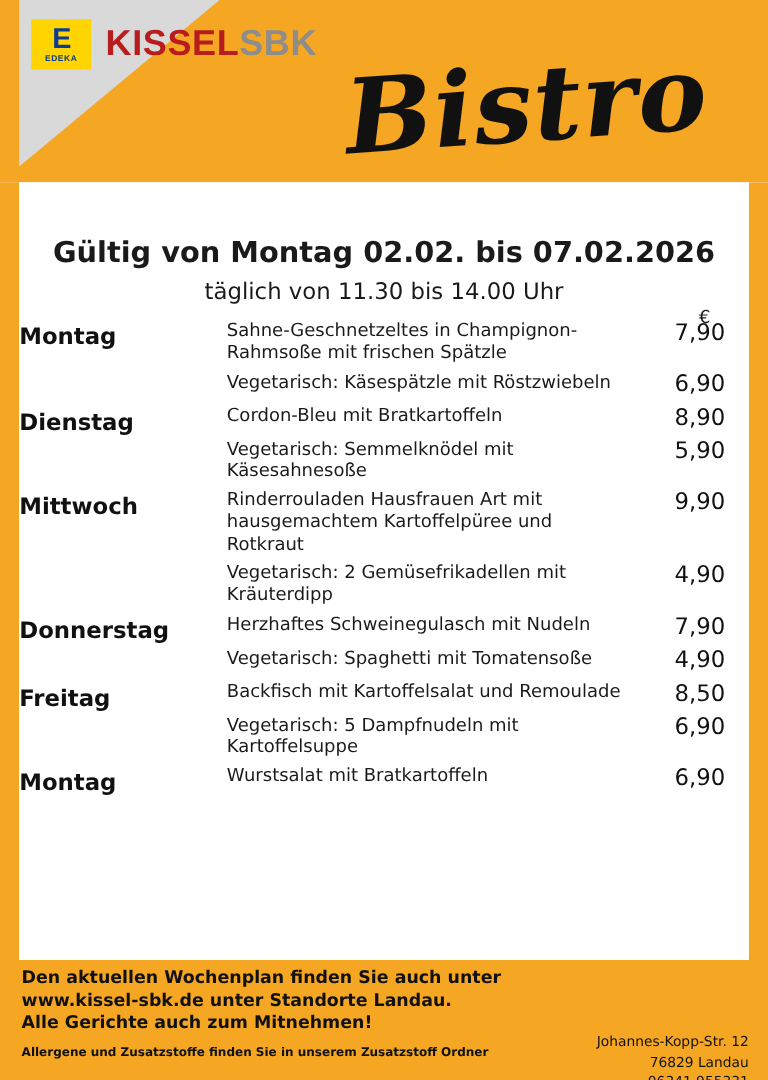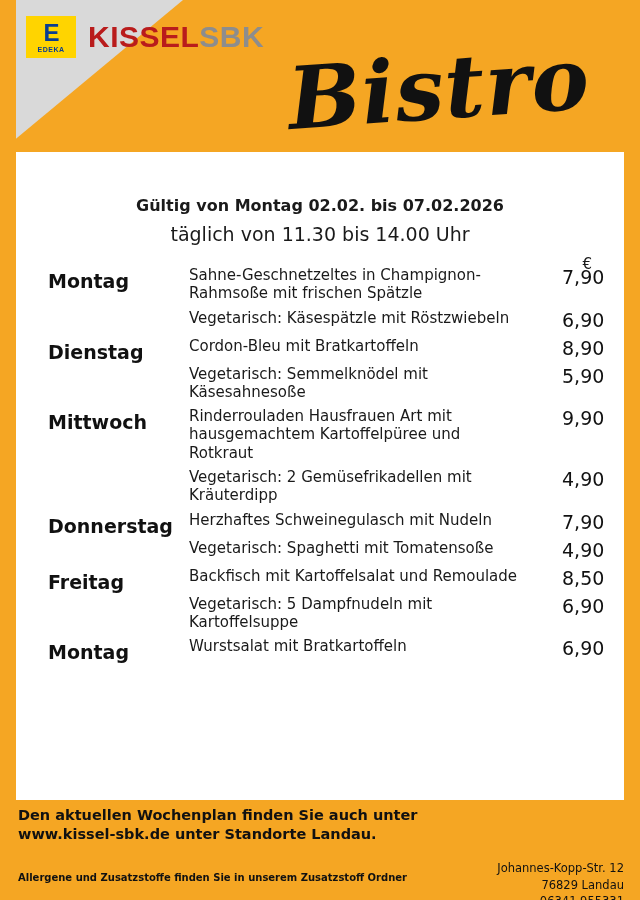--- a/index.html
+++ b/index.html
@@ -132,21 +132,21 @@
     width: 608px;
     height: 648px;
     background: #ffffff;
     box-sizing: border-box;
     padding: 0;
   }
   .valid-line {
     text-align: center;
     font-family: "DejaVu Sans", sans-serif;
     font-weight: bold;
-    font-size: 16px;
+    font-size: 24px;
     color: #1a1a1a;
     margin-top: 44px;
   }
   .time-line {
     text-align: center;
     font-family: "DejaVu Sans", sans-serif;
     font-size: 19px;
     color: #1a1a1a;
     margin-top: 8px;
   }
@@ -165,21 +165,20 @@
     width: 608px;
   }
   .day-block {
     display: flex;
     align-items: flex-start;
     width: 608px;
   }
   .day-label {
     width: 173px;
     box-sizing: border-box;
-    padding-left: 32px;
     padding-top: 6px;
     font-family: "DejaVu Sans", sans-serif;
     font-weight: bold;
     font-size: 19px;
     color: #111111;
     flex: none;
   }
   .dishes {
     flex: 1 1 auto;
   }
@@ -346,20 +345,21 @@
               <div class="dish-price">6,90</div>
             </div>
           </div>
         </div>
       </div>
   </div>
 
   <div class="footer-text" id="footer-lines">
       <div class="footer-line">Den aktuellen Wochenplan finden Sie auch unter</div>
       <div class="footer-line">www.kissel-sbk.de unter Standorte Landau.</div>
+      <div class="footer-line">Alle Gerichte auch zum Mitnehmen!</div>
     </div>
   <div class="footer-note">Allergene und Zusatzstoffe finden Sie in unserem Zusatzstoff Ordner</div>
   <div class="address" id="address">
       <div>Johannes-Kopp-Str. 12</div>
       <div>76829 Landau</div>
       <div>06341 955331</div>
     </div>
 
 </div>
 

